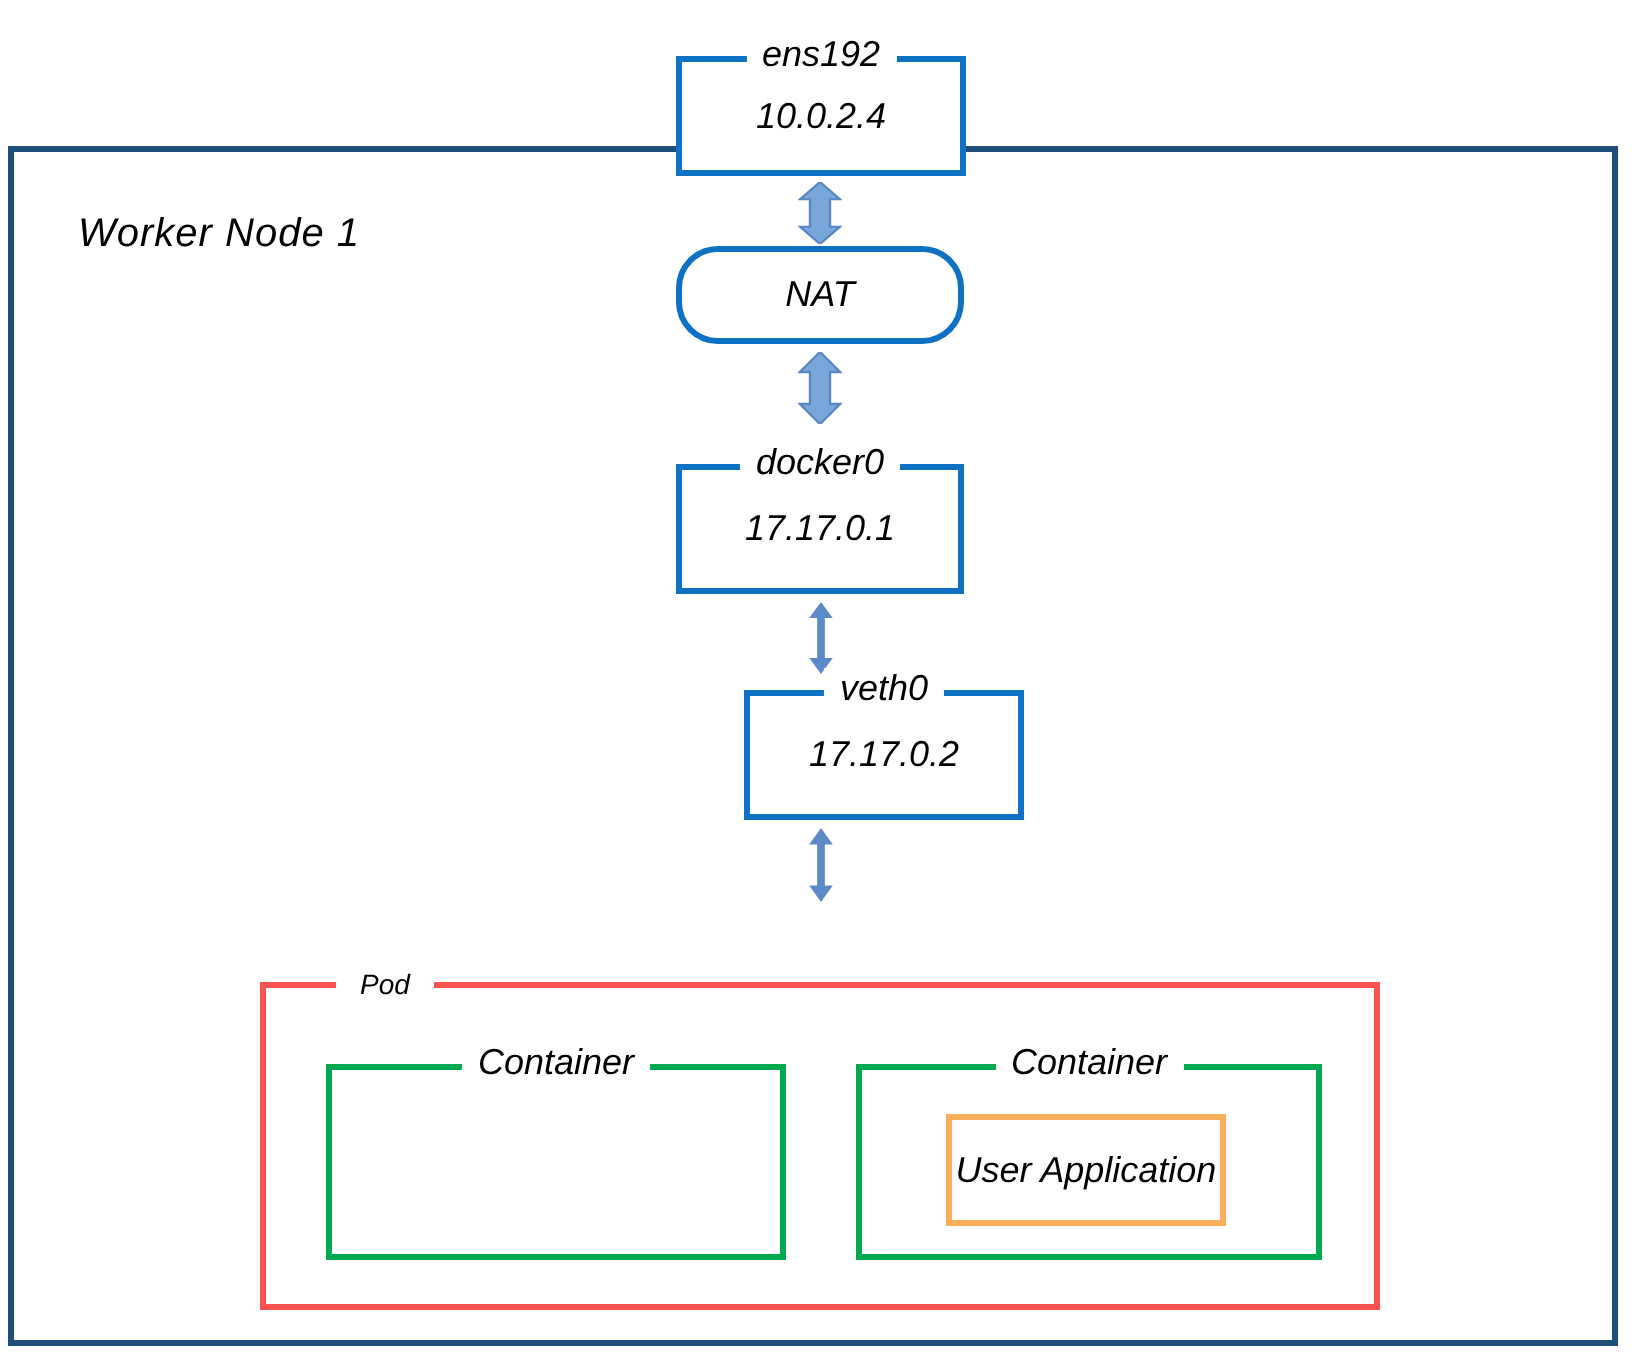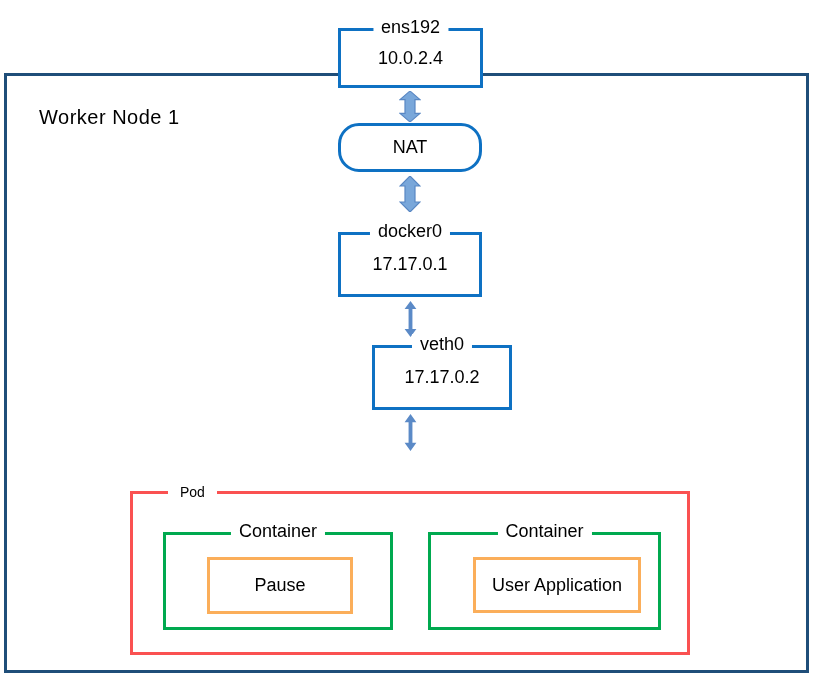--- a/index.html
+++ b/index.html
@@ -11,21 +11,21 @@
     --arrow-fill:#79a7da;
     --arrow-edge:#5987c3;
     --arrow-thin:#5b8ac7;
     --text:#000000;
     --background:#ffffff;
   }
   html,body{margin:0;padding:0;background:var(--background);}
   body{font-family:"Liberation Sans","DejaVu Sans",sans-serif;color:var(--text);}
   .canvas{position:relative;width:821px;height:686px;background:var(--background);overflow:hidden;}
 
-  .box{position:absolute;background:var(--background);box-sizing:content-box;}
+  .box{position:absolute;background:var(--background);box-sizing:content-box;font-style:italic;}
 
   
   .outer{left:4px;top:73px;width:799px;height:594px;border:3px solid var(--outer-border);background:transparent;z-index:1;}
   .worker-label{position:absolute;left:32px;top:30px;font-size:20px;letter-spacing:0.5px;}
 
   
   .iface{border:3px solid var(--interface-border);z-index:5;display:flex;align-items:center;justify-content:center;font-size:18px;}
   .ens192{left:338px;top:28px;width:139px;height:54px;}
   .nat{left:338px;top:123px;width:138px;height:43px;border-radius:21px;}
   .docker0{left:338px;top:232px;width:138px;height:59px;}
@@ -38,21 +38,21 @@
 
   
   .pod{left:130px;top:491px;width:554px;height:158px;border:3px solid var(--pod-border);background:transparent;z-index:2;}
   .pod-tag{position:absolute;top:-13px;left:35px;background:var(--background);padding:0 12px;font-size:14px;line-height:22px;white-space:nowrap;}
   .containerbox{border:3px solid var(--container-border);background:transparent;z-index:3;}
   .container1{left:163px;top:532px;width:224px;height:92px;}
   .container2{left:428px;top:532px;width:227px;height:92px;}
   .appbox{border:3px solid var(--app-border);z-index:4;display:flex;align-items:center;justify-content:center;
           text-align:center;font-size:18px;line-height:23px;}
   .pause{left:207px;top:557px;width:140px;height:51px;}
-  .userapp{left:473px;top:557px;width:134px;height:50px;padding:0 14px;align-items:center;}
+  .userapp{left:473px;top:557px;width:134px;height:50px;padding:0 0;align-items:center;}
 
   
   .arrow{position:absolute;z-index:4;}
   .arrow svg{display:block;width:100%;height:100%;}
   .arrowA{left:399px;top:91px;width:22px;height:31px;}
   .arrowB{left:399px;top:176px;width:22px;height:36px;}
   .arrowC{left:403px;top:301px;width:15px;height:36px;}
   .arrowD{left:403px;top:414px;width:15px;height:37px;}
 </style>
 </head>
@@ -108,23 +108,20 @@
   </div>
 
   <div class="box pod">
     <span class="pod-tag">Pod</span>
   </div>
 
 
   <div class="box containerbox container1">
     <span class="tag">Container</span>
   </div>
-  <div class="box appbox pause">
-    <span>Pause</span>
-  </div>
 
   <div class="box containerbox container2">
     <span class="tag">Container</span>
   </div>
   <div class="box appbox userapp">
     <span>User Application</span>
   </div>
 
 </div>
 

